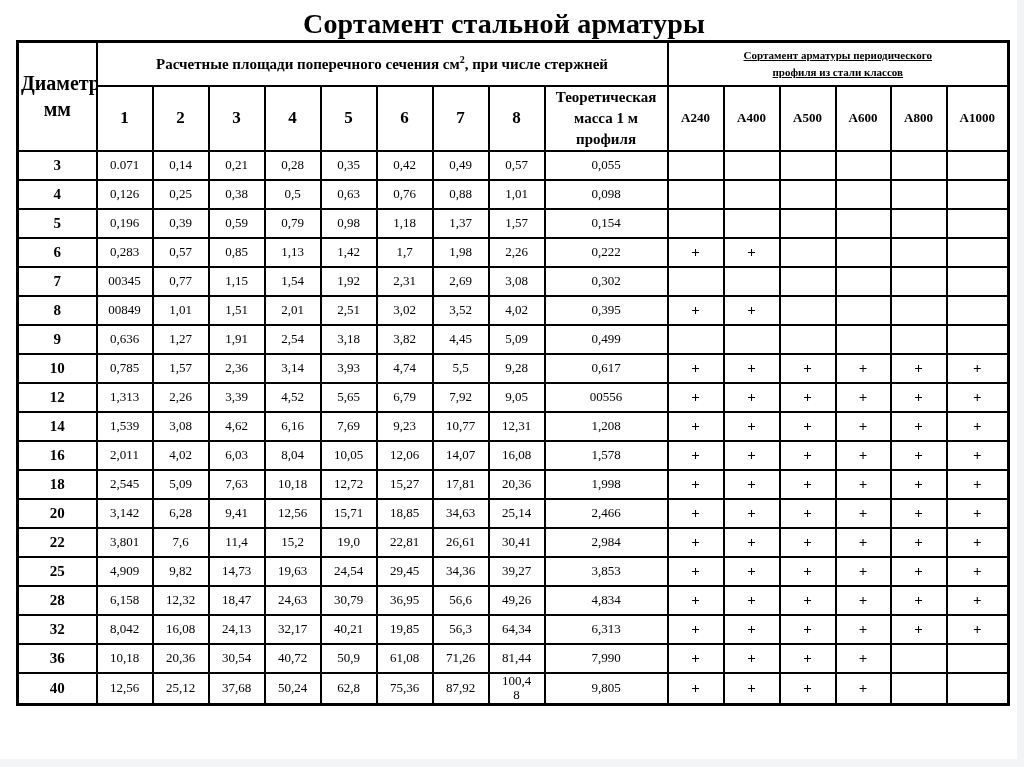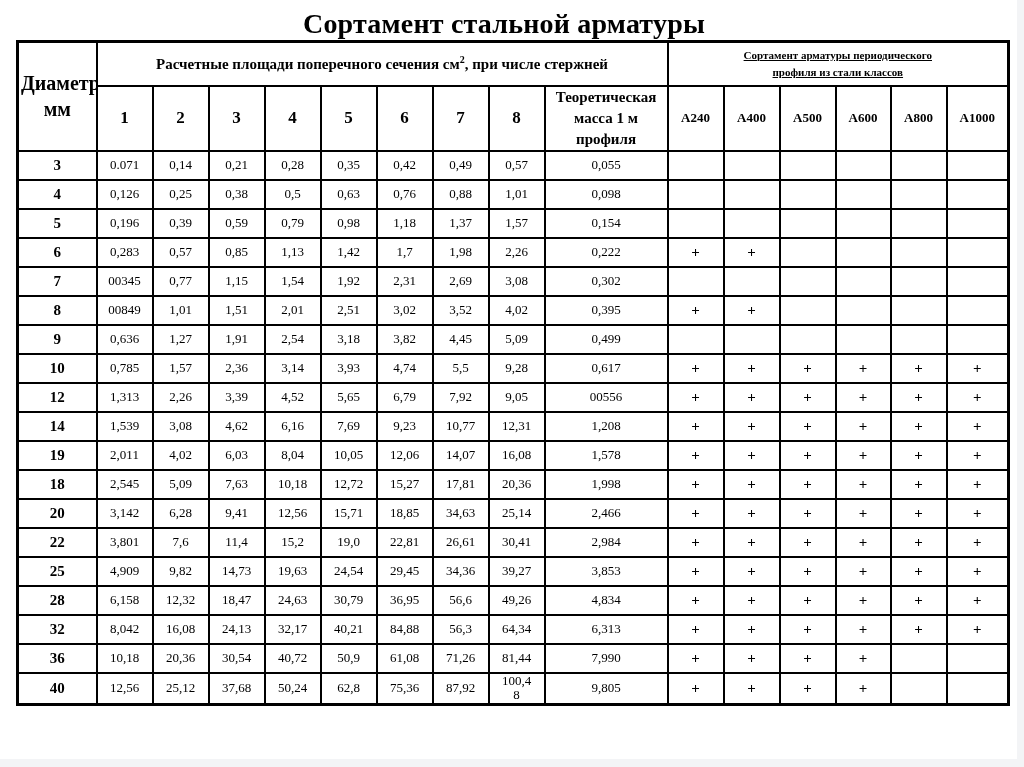--- a/index.html
+++ b/index.html
@@ -287,21 +287,21 @@
         <td class="val">12,31</td>
         <td class="val">1,208</td>
         <td class="plus">+</td>
         <td class="plus">+</td>
         <td class="plus">+</td>
         <td class="plus">+</td>
         <td class="plus">+</td>
         <td class="plus">+</td>
       </tr>
       <tr>
-        <td class="diam">19</td>
+        <td class="diam">16</td>
         <td class="val">2,011</td>
         <td class="val">4,02</td>
         <td class="val">6,03</td>
         <td class="val">8,04</td>
         <td class="val">10,05</td>
         <td class="val">12,06</td>
         <td class="val">14,07</td>
         <td class="val">16,08</td>
         <td class="val">1,578</td>
         <td class="plus">+</td>
@@ -401,21 +401,21 @@
         <td class="plus">+</td>
         <td class="plus">+</td>
       </tr>
       <tr>
         <td class="diam">32</td>
         <td class="val">8,042</td>
         <td class="val">16,08</td>
         <td class="val">24,13</td>
         <td class="val">32,17</td>
         <td class="val">40,21</td>
-        <td class="val">84,88</td>
+        <td class="val">19,85</td>
         <td class="val">56,3</td>
         <td class="val">64,34</td>
         <td class="val">6,313</td>
         <td class="plus">+</td>
         <td class="plus">+</td>
         <td class="plus">+</td>
         <td class="plus">+</td>
         <td class="plus">+</td>
         <td class="plus">+</td>
       </tr>

